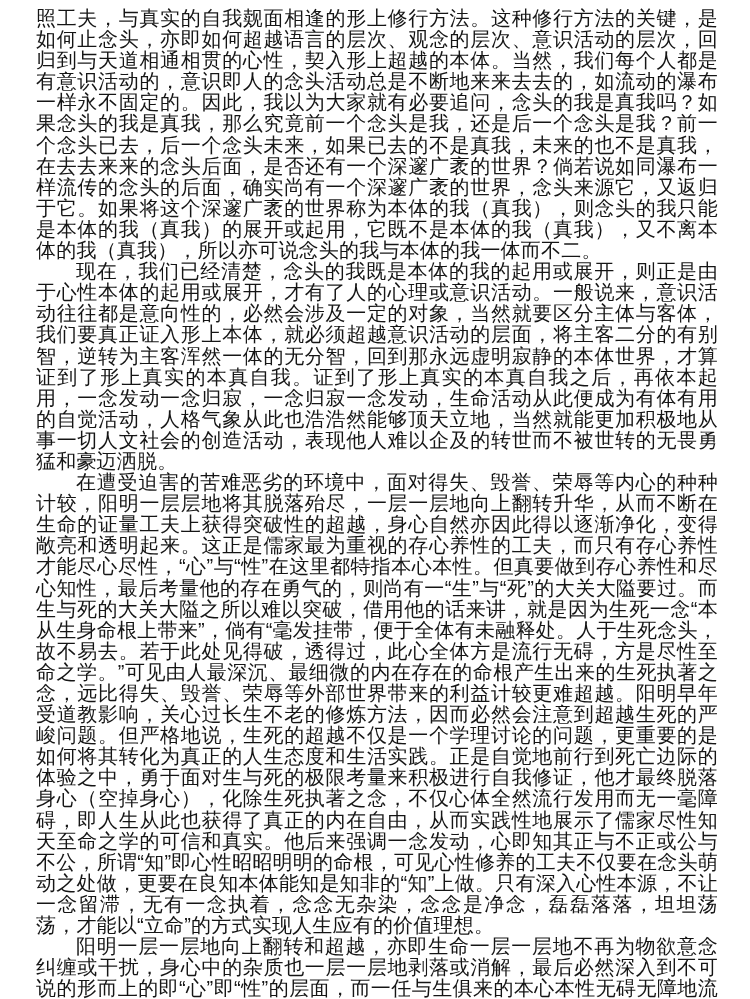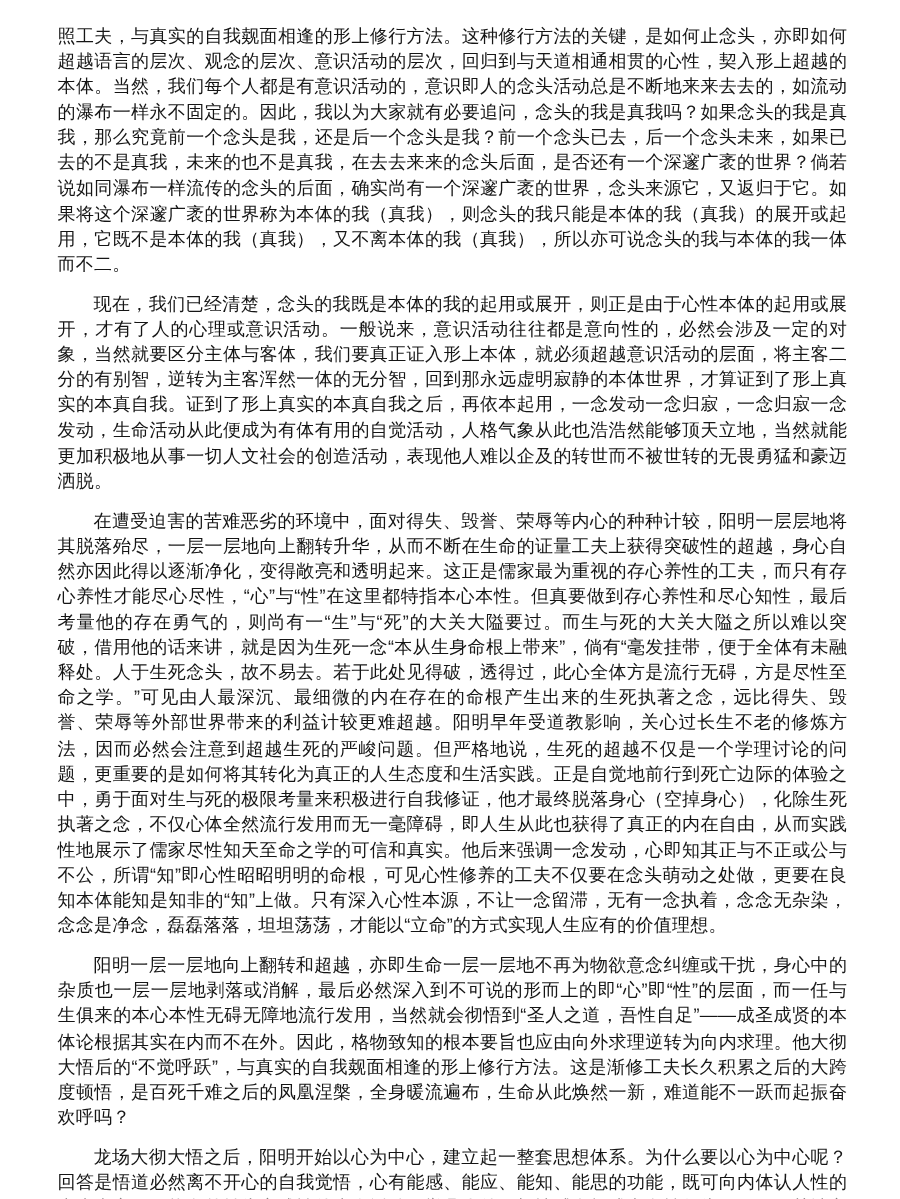--- a/index.html
+++ b/index.html
@@ -16,22 +16,22 @@
     font-family: "Liberation Sans", "DejaVu Sans", sans-serif;
     color: #151515;
   }
   .text-block {
     position: absolute;
     top: 8px;
     left: 36px;
     width: 682px;
   }
   .text-block p {
-    margin: 12px;
-    font-size: 15px;
+    margin: 0;
+    font-size: 20px;
     line-height: 21.1px;
     text-align: justify;
     text-justify: inter-ideograph;
     letter-spacing: 0.2px;
     word-break: break-all;
     overflow-wrap: break-word;
   }
   .text-block p.indent {
     text-indent: 2em;
   }

